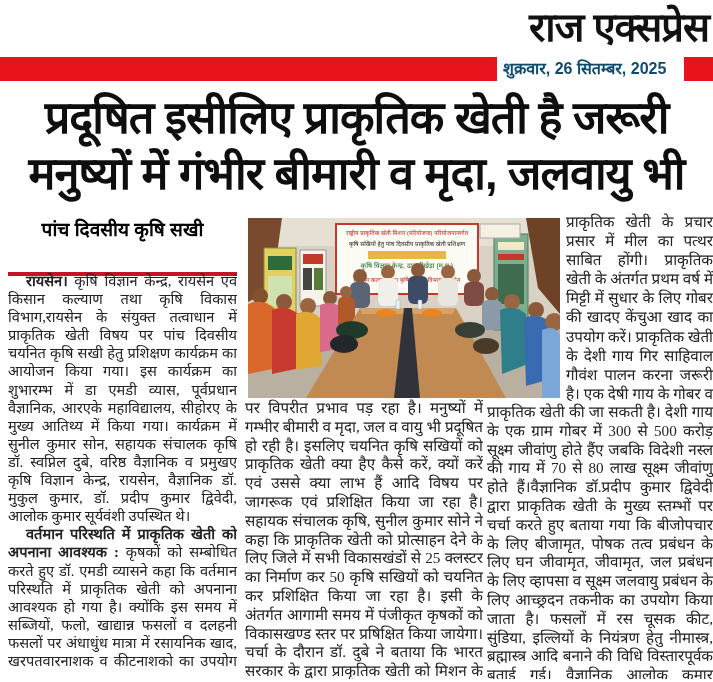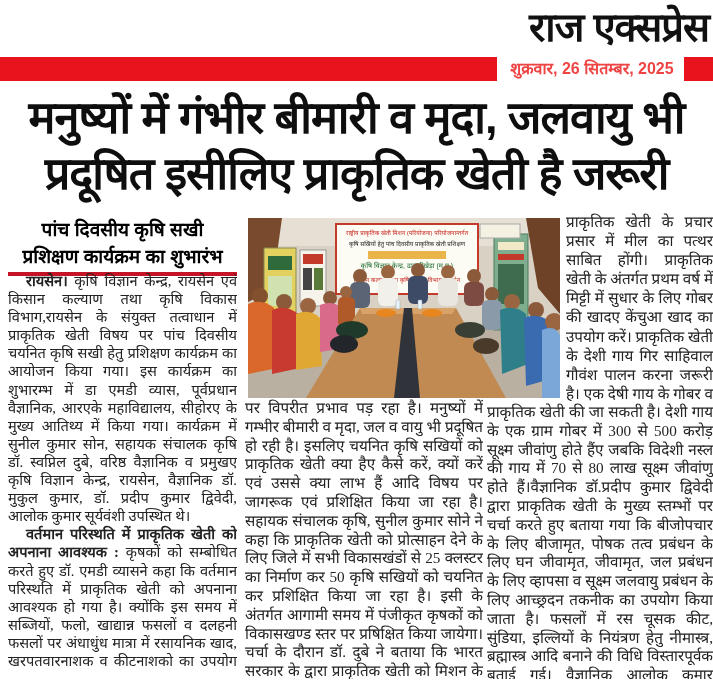--- a/index.html
+++ b/index.html
@@ -14,21 +14,21 @@
     font-family:"Liberation Sans", sans-serif;
     font-weight:800;font-size:40px;line-height:50px;
     text-align:right;color:#111;letter-spacing:-1px;
     white-space:nowrap;
   }
   .red-bar-left{position:absolute;left:0;top:57px;width:497px;height:24px;background:#e8131d;}
   .red-bar-right{position:absolute;left:684px;top:57px;width:29px;height:24px;background:#e8131d;}
   .date-text{
     position:absolute;left:503px;top:57px;width:178px;height:24px;
     font-family:"Liberation Sans", sans-serif;
-    font-weight:700;font-size:16px;line-height:24px;text-align:center;color:#ef4444;
+    font-weight:700;font-size:16px;line-height:24px;color:#0c4a6e;
     white-space:nowrap;
   }
   
   .headline{
     position:absolute;left:0;top:90px;width:713px;text-align:center;
     font-family:"Liberation Sans", sans-serif;
     font-weight:800;color:#0e0e0e;font-size:45px;line-height:56px;
     letter-spacing:-1px;
   }
   
@@ -61,27 +61,26 @@
 <body>
 
 <div id="page">
 
   <div class="masthead-title">राज एक्सप्रेस</div>
   <div class="red-bar-left"></div>
   <div class="date-text">शुक्रवार, 26 सितम्बर, 2025</div>
   <div class="red-bar-right"></div>
 
   <div class="headline">
+    <div>प्रदूषित इसीलिए प्राकृतिक खेती है जरूरी</div>
     <div>मनुष्यों में गंभीर बीमारी व मृदा, जलवायु भी</div>
-    <div>प्रदूषित इसीलिए प्राकृतिक खेती है जरूरी</div>
   </div>
 
   <div class="subhead">
     <div>पांच दिवसीय कृषि सखी</div>
-    <div>प्रशिक्षण कार्यक्रम का शुभारंभ</div>
   </div>
   <div class="subhead-rule"></div>
 
   <div class="bodytext col1">
     <span class="indent"></span><span class="lead-bold">रायसेन।</span><span> कृषि विज्ञान केन्द्र, रायसेन एवं किसान कल्याण तथा कृषि विकास विभाग,रायसेन के संयुक्त तत्वाधान में प्राकृतिक खेती विषय पर पांच दिवसीय चयनित कृषि सखी हेतु प्रशिक्षण कार्यक्रम का आयोजन किया गया। इस कार्यक्रम का शुभारम्भ में डा एमडी व्यास, पूर्वप्रधान वैज्ञानिक, आरएके महाविद्यालय, सीहोरए के मुख्य आतिथ्य में किया गया। कार्यक्रम में सुनील कुमार सोन, सहायक संचालक कृषि डॉ. स्वप्निल दुबे, वरिष्ठ वैज्ञानिक व प्रमुखए कृषि विज्ञान केन्द्र, रायसेन, वैज्ञानिक डॉ. मुकुल कुमार, डॉ. प्रदीप कुमार द्विवेदी, आलोक कुमार सूर्यवंशी उपस्थित थे।</span>
     <br><span class="indent"></span><span class="lead-bold">वर्तमान परिस्थति में प्राकृतिक खेती को अपनाना आवश्यक :</span><span> कृषकों को सम्बोधित करते हुए डॉ. एमडी व्यासने कहा कि वर्तमान परिस्थति में प्राकृतिक खेती को अपनाना आवश्यक हो गया है। क्योंकि इस समय में सब्जियों, फलो, खाद्यान्न फसलों व दलहनी फसलों पर अंधाधुंध मात्रा में रसायनिक खाद, खरपतवारनाशक व कीटनाशको का उपयोग किया जा रहा है। जिससे मानव व मृदा स्वास्थ्य</span>
   </div>
 
   <div class="photo-frame">
     <svg width="312" height="180" viewBox="0 0 312 180" xmlns="http://www.w3.org/2000/svg">

